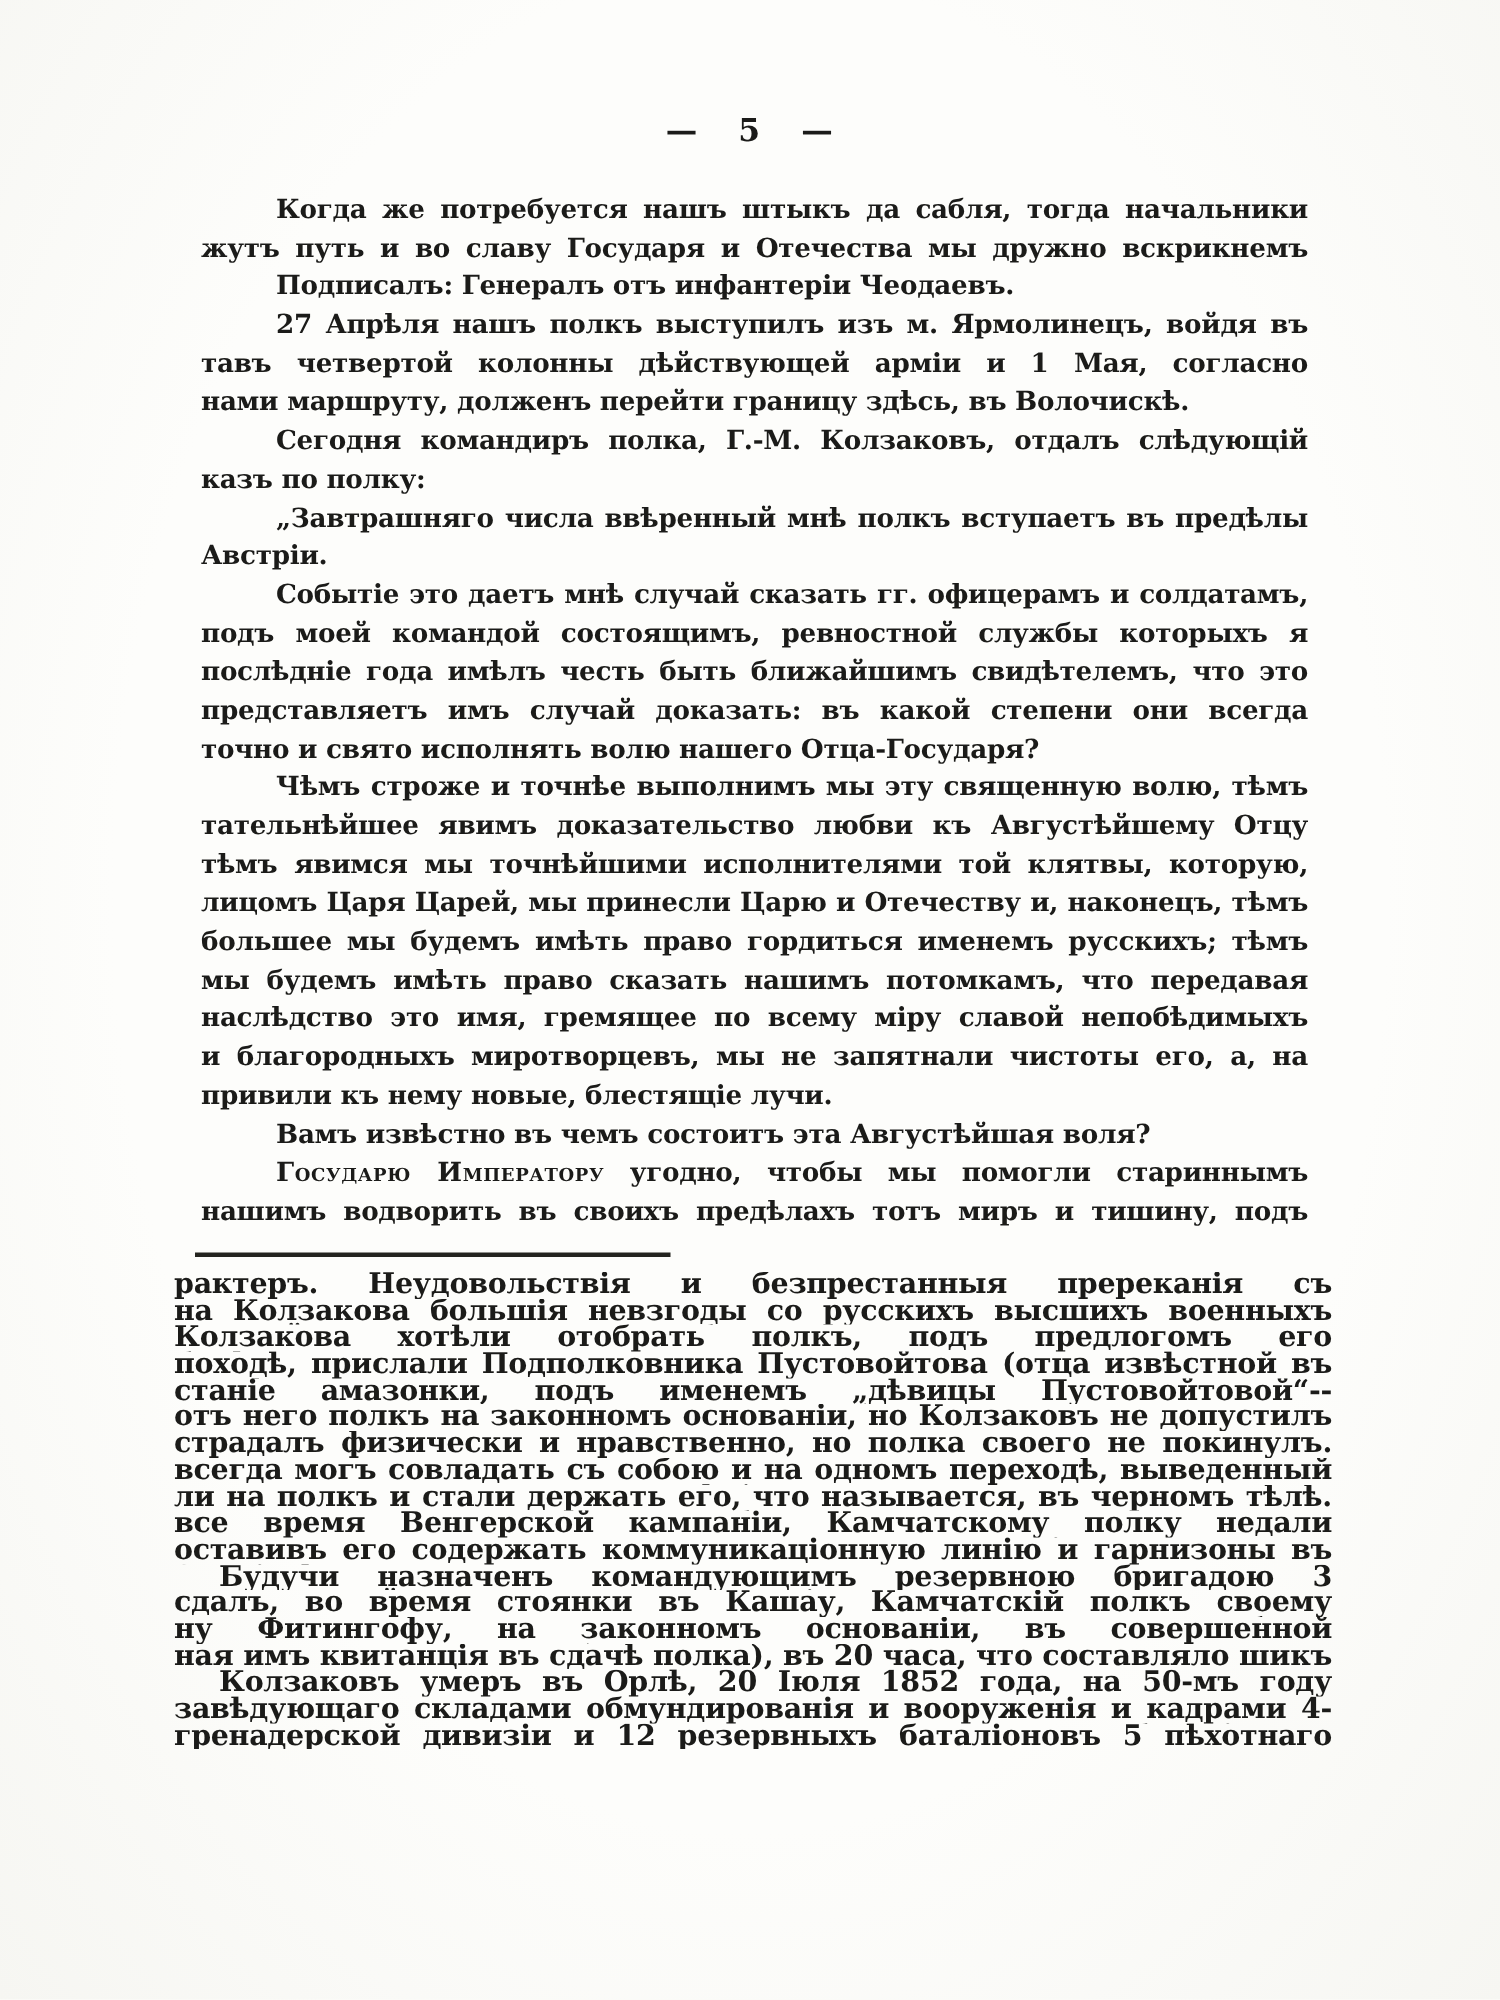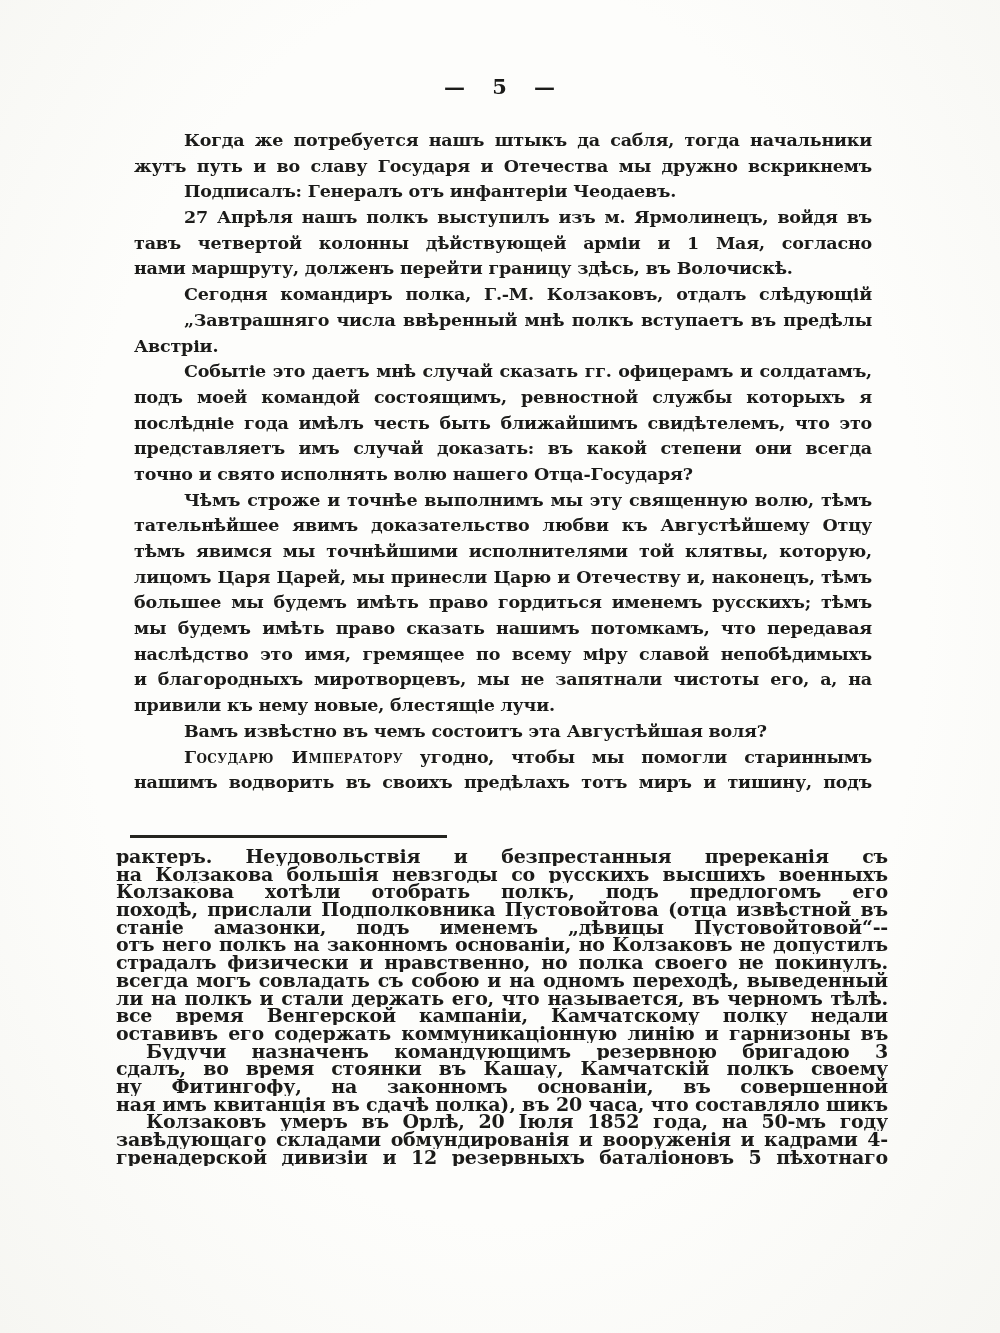--- a/index.html
+++ b/index.html
@@ -91,20 +91,21 @@
   <div class="page-number">— 5 —</div>
 
   <div class="main">
       <div class="line indent"><span class="nm">Когда же потребуется нашъ штыкъ да сабля, тогда начальники пока-</span></div>
       <div class="line"><span class="nm">жутъ путь и во славу Государя и Отечества мы дружно вскрикнемъ „ура“!</span></div>
       <div class="line indent last"><span class="nm">Подписалъ: Генералъ отъ инфантеріи Чеодаевъ.</span></div>
       <div class="line indent"><span class="nm">27 Апрѣля нашъ полкъ выступилъ изъ м. Ярмолинецъ, войдя въ сос-</span></div>
       <div class="line"><span class="nm">тавъ четвертой колонны дѣйствующей арміи и 1 Мая, согласно полученному</span></div>
       <div class="line last"><span class="nm">нами маршруту, долженъ перейти границу здѣсь, въ Волочискѣ.</span></div>
       <div class="line indent"><span class="nm">Сегодня командиръ полка, Г.-М. Колзаковъ, отдалъ слѣдующій при-</span></div>
+      <div class="line last"><span class="nm">казъ по полку:</span></div>
       <div class="line indent"><span class="nm">„Завтрашняго числа ввѣренный мнѣ полкъ вступаетъ въ предѣлы</span></div>
       <div class="line last"><span class="nm">Австріи.</span></div>
       <div class="line indent"><span class="nm">Событіе это даетъ мнѣ случай сказать гг. офицерамъ и солдатамъ,</span></div>
       <div class="line"><span class="nm">подъ моей командой состоящимъ, ревностной службы которыхъ я четыре</span></div>
       <div class="line"><span class="nm">послѣдніе года имѣлъ честь быть ближайшимъ свидѣтелемъ, что это событіе</span></div>
       <div class="line"><span class="nm">представляетъ имъ случай доказать: въ какой степени они всегда готовы</span></div>
       <div class="line last"><span class="nm">точно и свято исполнять волю нашего Отца-Государя?</span></div>
       <div class="line indent"><span class="nm">Чѣмъ строже и точнѣе выполнимъ мы эту священную волю, тѣмъ блис-</span></div>
       <div class="line"><span class="nm">тательнѣйшее явимъ доказательство любви къ Августѣйшему Отцу нашему,</span></div>
       <div class="line"><span class="nm">тѣмъ явимся мы точнѣйшими исполнителями той клятвы, которую, предъ</span></div>

